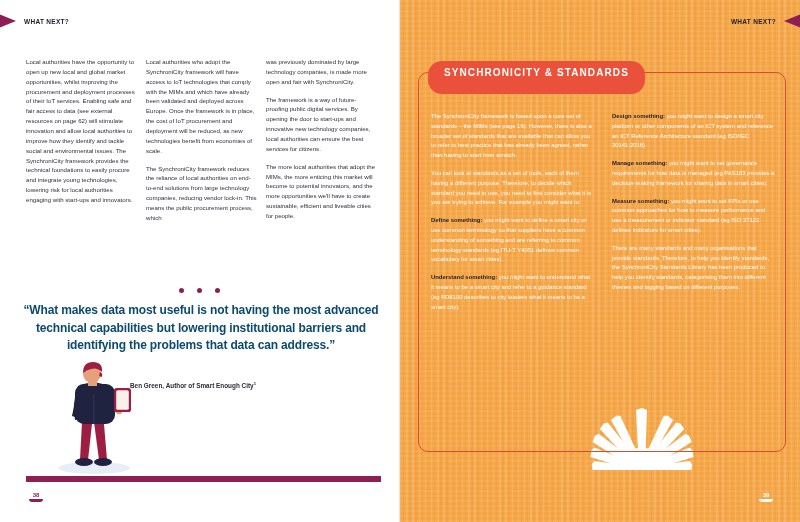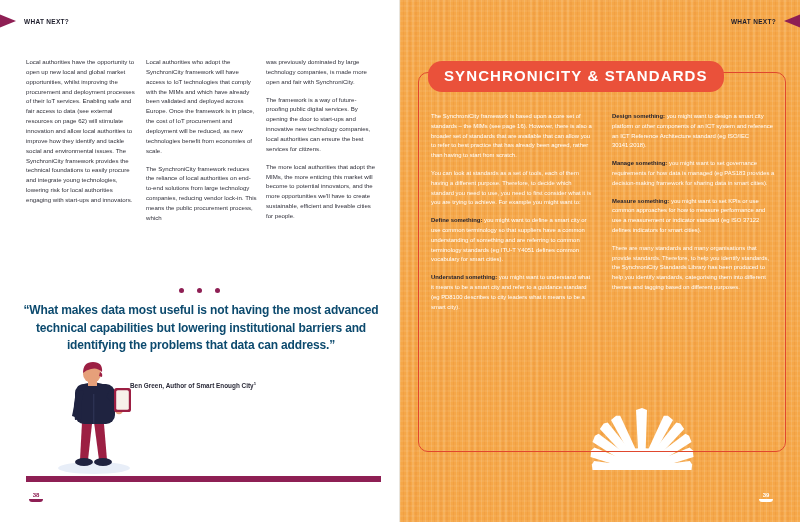--- a/index.html
+++ b/index.html
@@ -146,22 +146,22 @@
     position: absolute; left: 18px; top: 72px;
     width: 368px; height: 380px;
     border: 1.4px solid #e0472e;
     border-radius: 10px;
     z-index: 3;
   }
   .panel-title {
     position: absolute; left: 28px; top: 61px;
     background: #ea513a;
     color: #ffffff;
-    font-size: 15px; font-weight: bold; letter-spacing: 1.1px;
-    padding: 6px 16px 8px 16px;
+    font-size: 10px; font-weight: bold; letter-spacing: 1.1px;
+    padding: 6px 16px 16px 16px;
     border-radius: 14px;
     z-index: 6;
   }
   .panel-cols {
     position: absolute; left: 31px; top: 112px;
     width: 348px;
     display: flex; gap: 18px;
     z-index: 5;
   }
   .pcol { width: 163px; }

